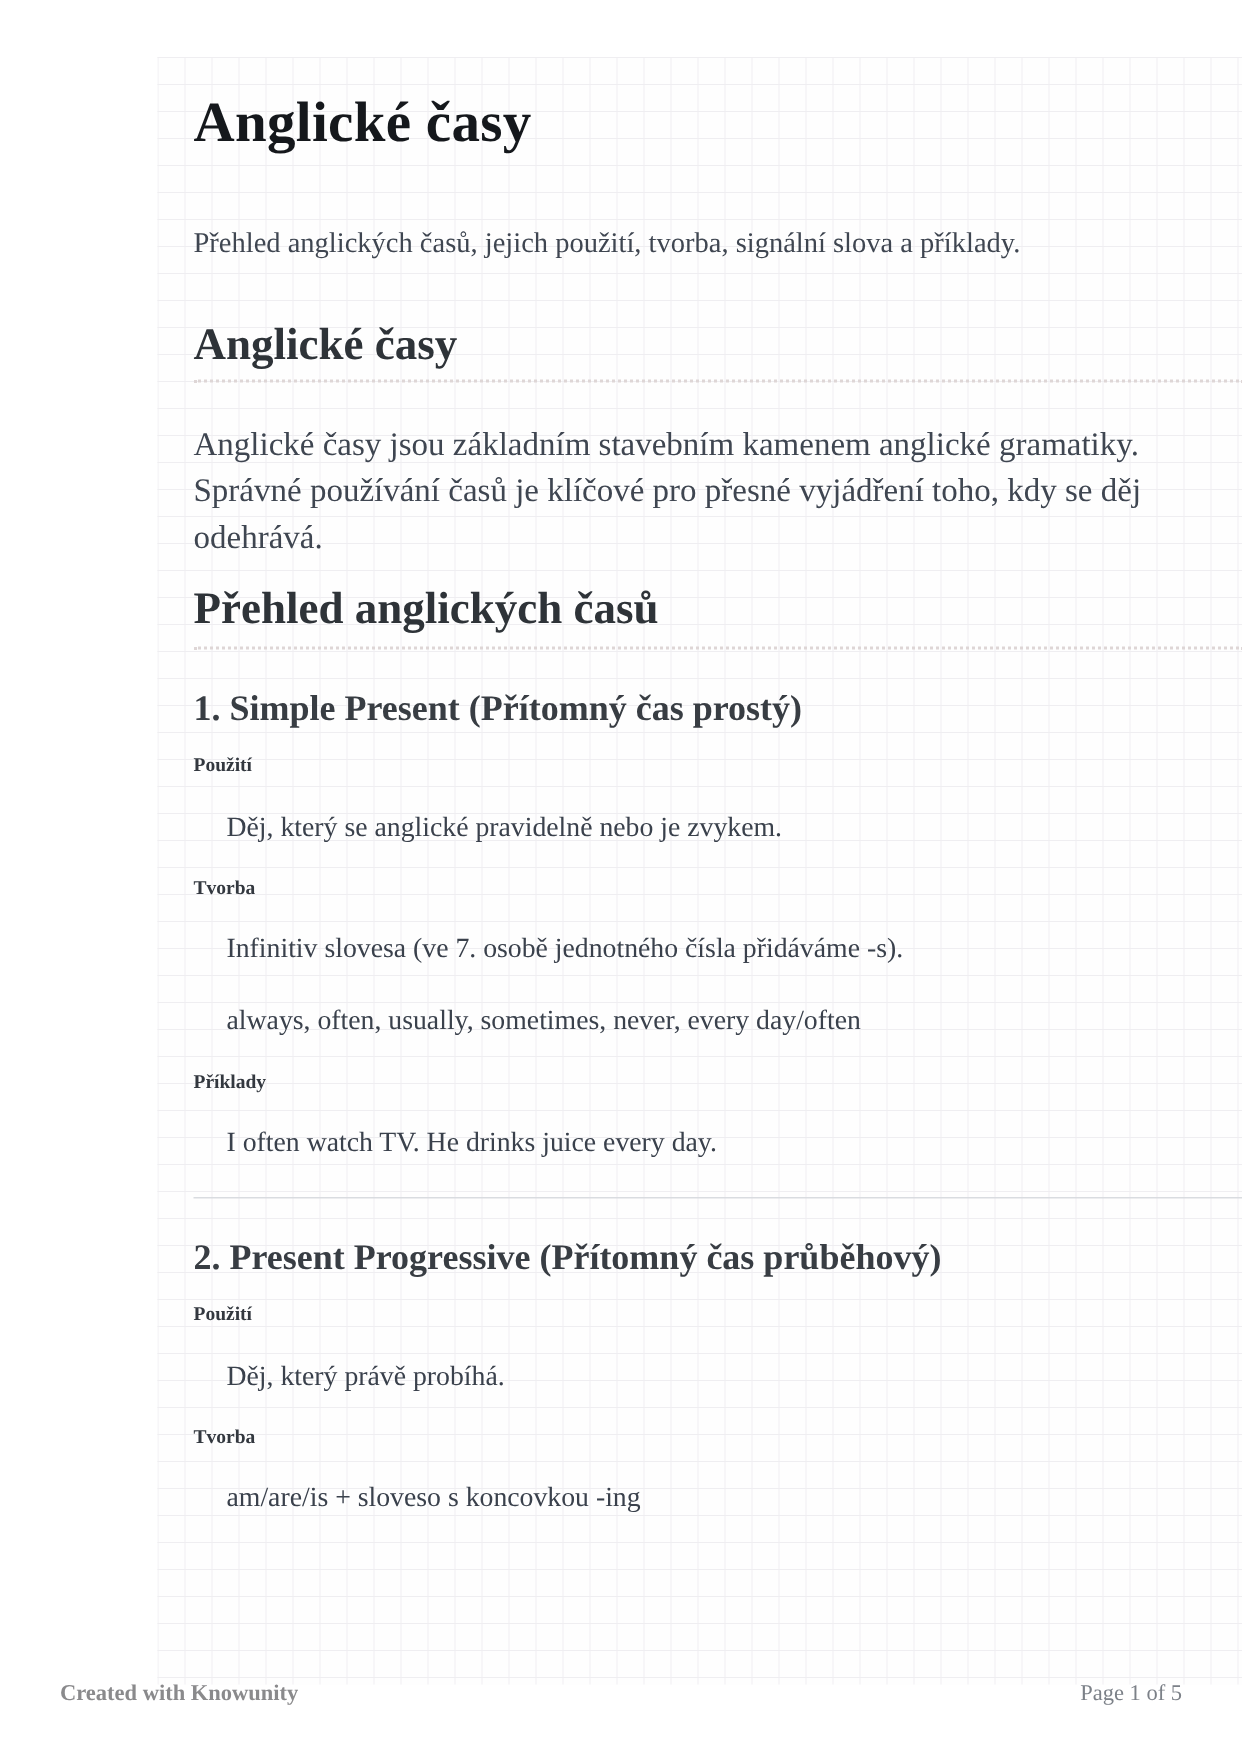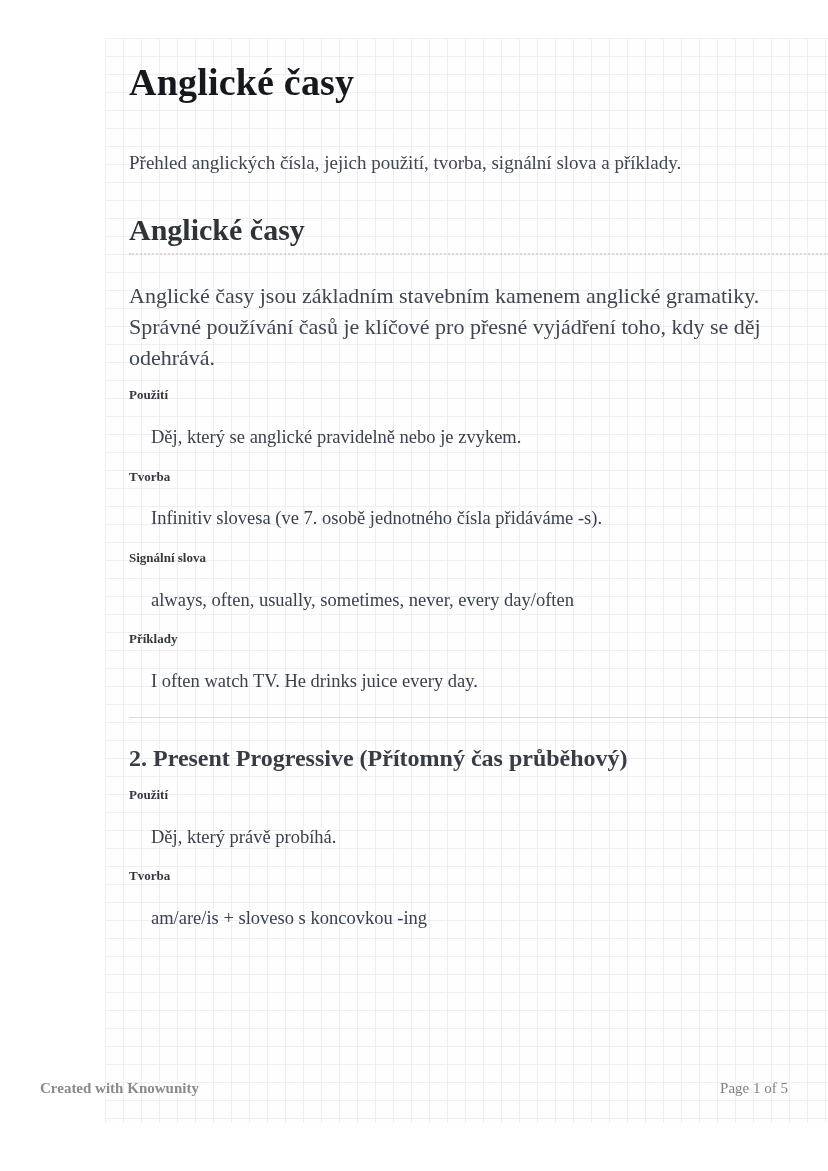--- a/index.html
+++ b/index.html
@@ -63,52 +63,53 @@
     color: #3a414c;
   }
   hr.section-divider {
     border: none;
     border-top: 1px solid #d9dce0;
     margin-top: 22px;
   }
 
   .footer {
     position: absolute;
-    left: 40px; right: 40px; top: 1080px;
+    left: 40px; right: 40px; top: 1121px;
     display: flex; justify-content: space-between; align-items: baseline;
     font-size: 15px; color: #8b8e93;
   }
   .footer .brand { font-weight: 700; color: #8a8a8c; }
   .footer .pageno { color: #7c8188; }
 </style>
 </head>
 <body>
 
 <div class="page">
   <div class="sheet">
     <div class="content">
 
       <h1 class="doc-title">Anglické časy</h1>
 
-      <p class="intro">Přehled anglických čísla, jejich použití, tvorba, signální slova a příklady.</p>
+      <p class="intro">Přehled anglických časů, jejich použití, tvorba, signální slova a příklady.</p>
 
       <h2 class="rule-heading">Anglické časy</h2>
 
       <p class="body-par">Anglické časy jsou základním stavebním kamenem anglické gramatiky. Správné používání časů je klíčové pro přesné vyjádření toho, kdy se děj odehrává.</p>
 
+      <h2 class="rule-heading overview">Přehled anglických časů</h2>
 
       <section>
+        <h3 class="tense-heading">1. Simple Present (Přítomný čas prostý)</h3>
 
         <p class="item-label first">Použití</p>
         <p class="item-detail">Děj, který se anglické pravidelně nebo je zvykem.</p>
 
         <p class="item-label">Tvorba</p>
         <p class="item-detail">Infinitiv slovesa (ve 7. osobě jednotného čísla přidáváme -s).</p>
 
-        <p class="item-label">Signální slova</p>
         <p class="item-detail">always, often, usually, sometimes, never, every day/often</p>
 
         <p class="item-label">Příklady</p>
         <p class="item-detail">I often watch TV. He drinks juice every day.</p>
       </section>
 
       <hr class="section-divider">
 
       <section>
         <h3 class="tense-heading">2. Present Progressive (Přítomný čas průběhový)</h3>

